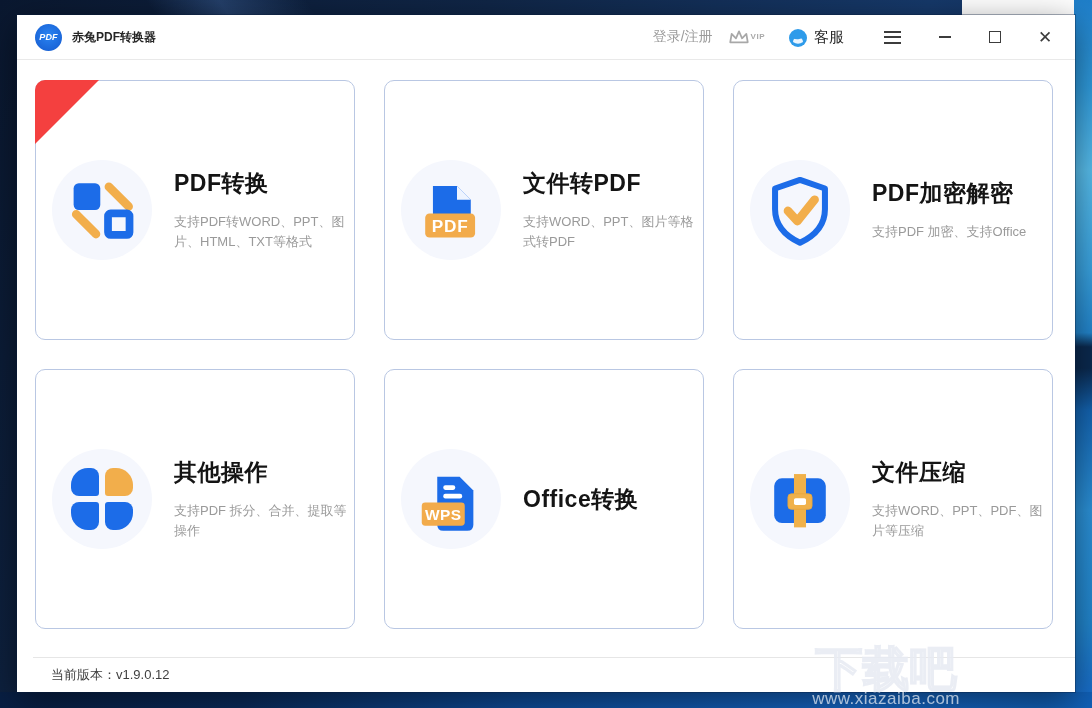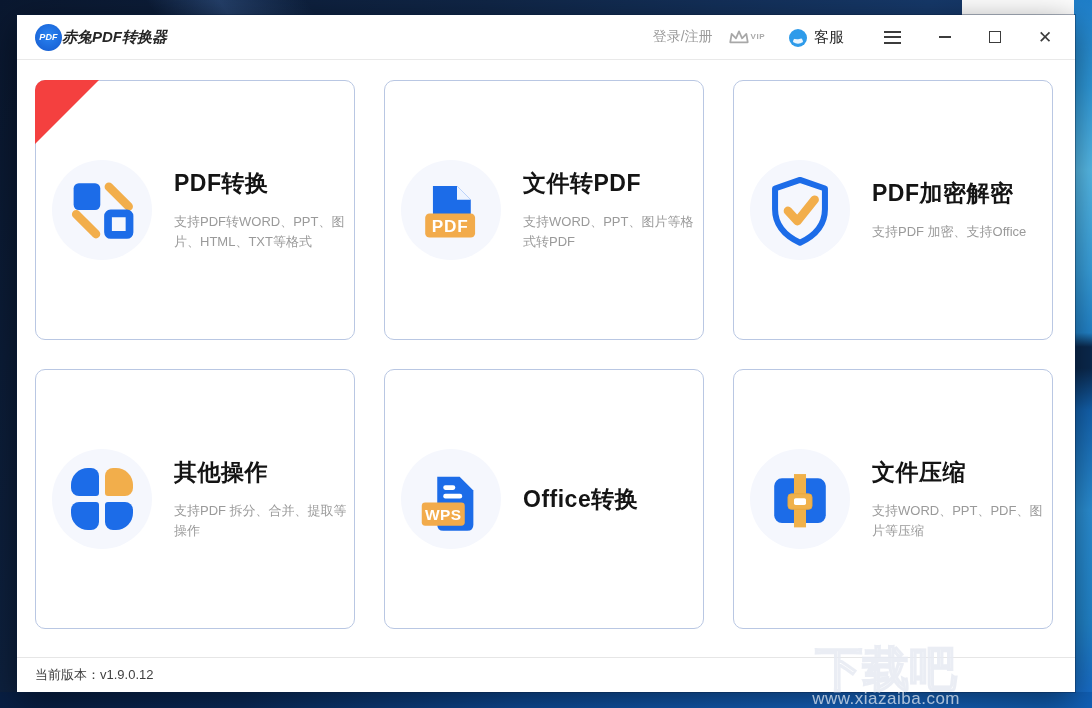--- a/index.html
+++ b/index.html
@@ -35,21 +35,21 @@
     height:45px; flex:0 0 45px; display:flex; align-items:center;
     padding:0 20px 0 18px; border-bottom:1px solid #e9e9e9; background:#fff;
   }
   .logo-circle {
     width:27px; height:27px; border-radius:50%;
     background:radial-gradient(circle at 50% 42%, #2a84f2 0%, #1b66d9 70%, #1356bd 100%);
     display:flex; align-items:center; justify-content:center;
     color:#fff; font-size:9px; font-weight:bold; letter-spacing:0.2px;
     font-style:italic;
   }
-  .app-title { font-size:15px; color:#262626; font-weight:600;font-style:italic; }
+  .app-title { margin-left:10px; font-size:12px; color:#262626; font-weight:600; }
   .titlebar-right { margin-left:auto; display:flex; align-items:center; }
   .login-link { font-size:14px; color:#9b9b9b; cursor:pointer;margin-left:15px; }
   .vip-box { margin-left:14px; display:flex; flex-direction:row; align-items:center; cursor:pointer; }
   .vip-label { font-size:8px; font-weight:bold; color:#a9a9a9; letter-spacing:0.5px; margin-top:-1px; }
   .service-box { margin-left:24px; display:flex; align-items:flex-end; cursor:pointer; }
   .service-label { margin-left:7px; font-size:15px; color:#2b2b2b; }
   .menu-btn { margin-left:36px; display:flex; flex-direction:column; gap:3.5px; cursor:pointer; padding:4px; }
   .menu-btn i { display:block; width:17px; height:2px; background:#3c3c3c; }
   .win-btn { margin-left:30px; cursor:pointer; display:flex; align-items:center; justify-content:center; width:20px; height:20px; }
   .min-glyph { width:12px; height:2px; background:#3c3c3c; }
@@ -81,21 +81,21 @@
   
   .clover { width:62px; height:62px; display:grid; grid-template-columns:28px 28px; grid-template-rows:28px 28px; gap:6px; }
   .petal-tl { background:#1c6ce8; border-radius:17px 8px 3px 8px; }
   .petal-tr { background:#f2ae4b; border-radius:8px 17px 8px 3px; }
   .petal-bl { background:#1c6ce8; border-radius:8px 3px 8px 17px; }
   .petal-br { background:#1c6ce8; border-radius:3px 8px 17px 8px; }
 
   
   .app-footer {
     flex:0 0 35px; border-top:1px solid #e6e6e6; display:flex; align-items:center;
-    padding:0 18px; background:#fff;
+    padding:0 18px; background:#fff;margin-left:16px;
   }
   .version-label { font-size:13px; color:#3f3f3f; }
 
   
   .watermark { position:absolute; right:2px; top:644px; z-index:5; text-align:center; pointer-events:none; }
   .watermark-title {
     font-size:47px; font-weight:bold; letter-spacing:0px; line-height:1.05;
     color:rgba(255,255,255,0.10);
     -webkit-text-stroke:1.6px rgba(230,234,242,0.85);
   }

